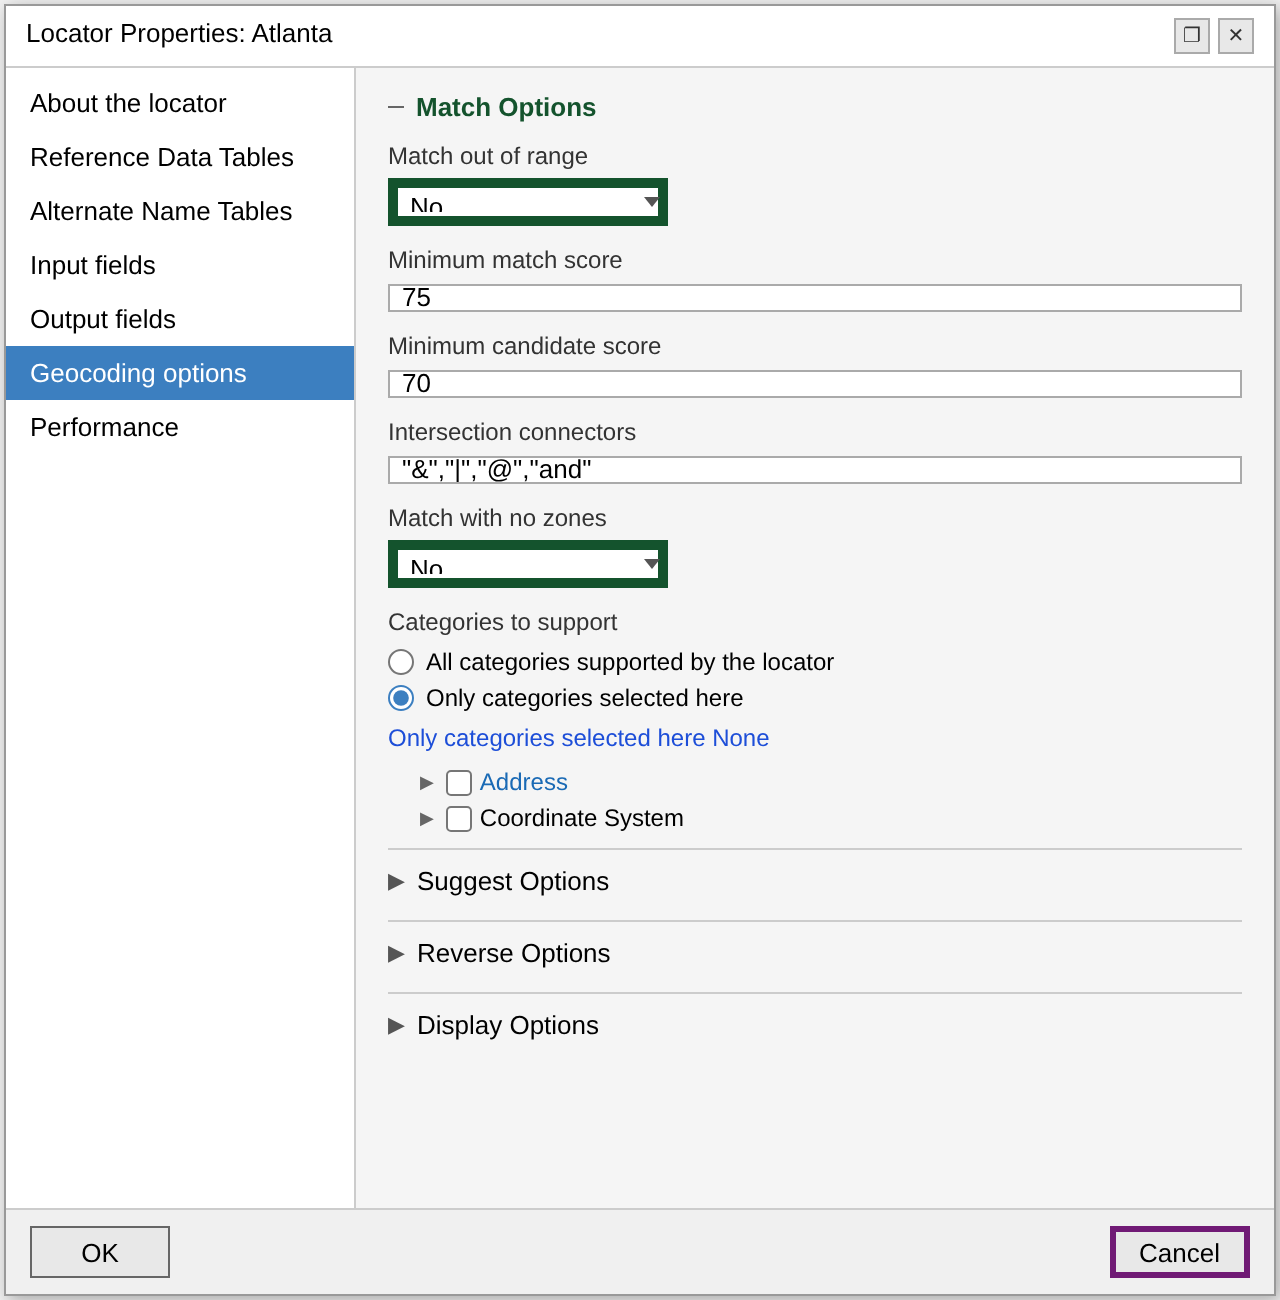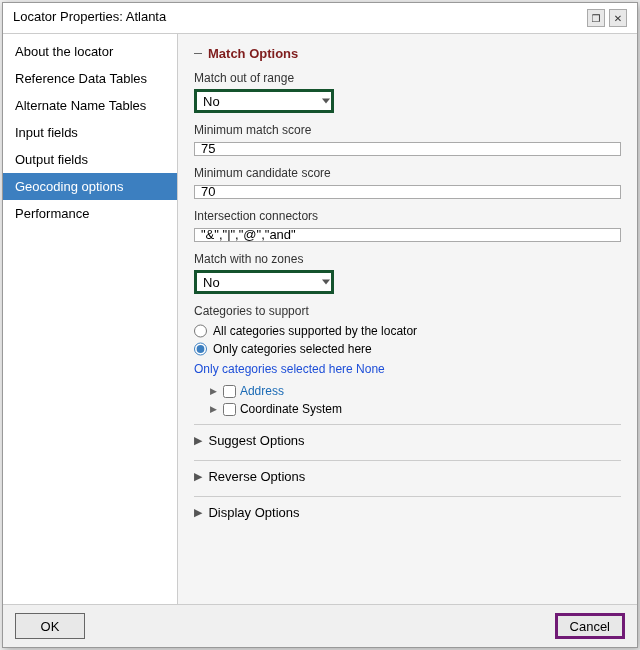--- a/index.html
+++ b/index.html
@@ -79,21 +79,21 @@
       overflow-y: auto;
       padding: 12px 16px;
       background: #f5f5f5;
     }
     .section-header {
       display: flex;
       align-items: center;
       font-size: 13px;
       font-weight: bold;
       margin-bottom: 10px;
-      color: #7f1d1d;
+      color: #14532d;
     }
     .section-header::before {
       content: '';
       display: inline-block;
       width: 8px;
       height: 1px;
       background: #666;
       margin-right: 6px;
     }
     .field-group {
@@ -114,21 +114,21 @@
       outline: none;
     }
     .select-wrapper {
       position: relative;
       display: inline-block;
       width: 140px;
     }
     .select-input {
       width: 140px;
       height: 24px;
-      border: 3px solid #14532d;
+      border: 5px solid #14532d;
       background: #fff;
       padding: 2px 6px;
       font-size: 13px;
       appearance: none;
       cursor: pointer;
       outline: none;
     }
     .select-arrow {
       position: absolute;
       right: 4px;

